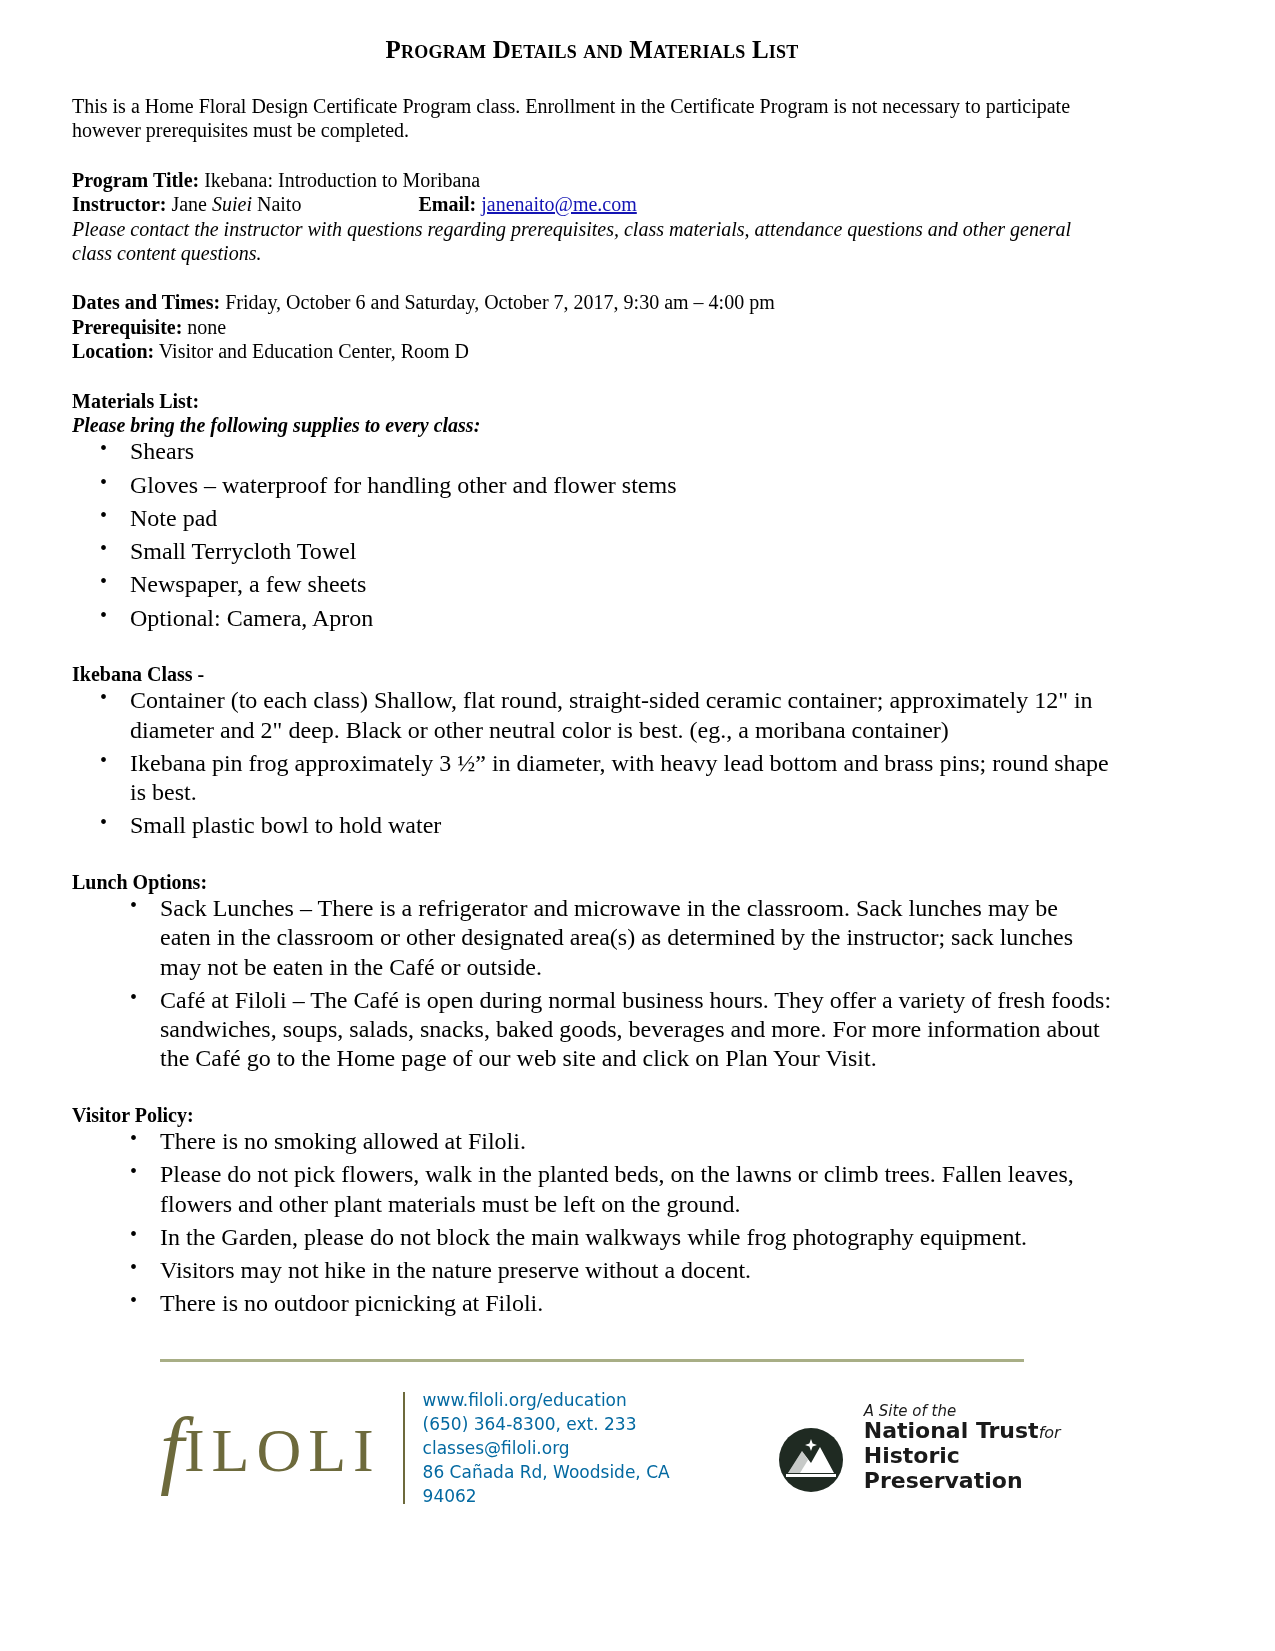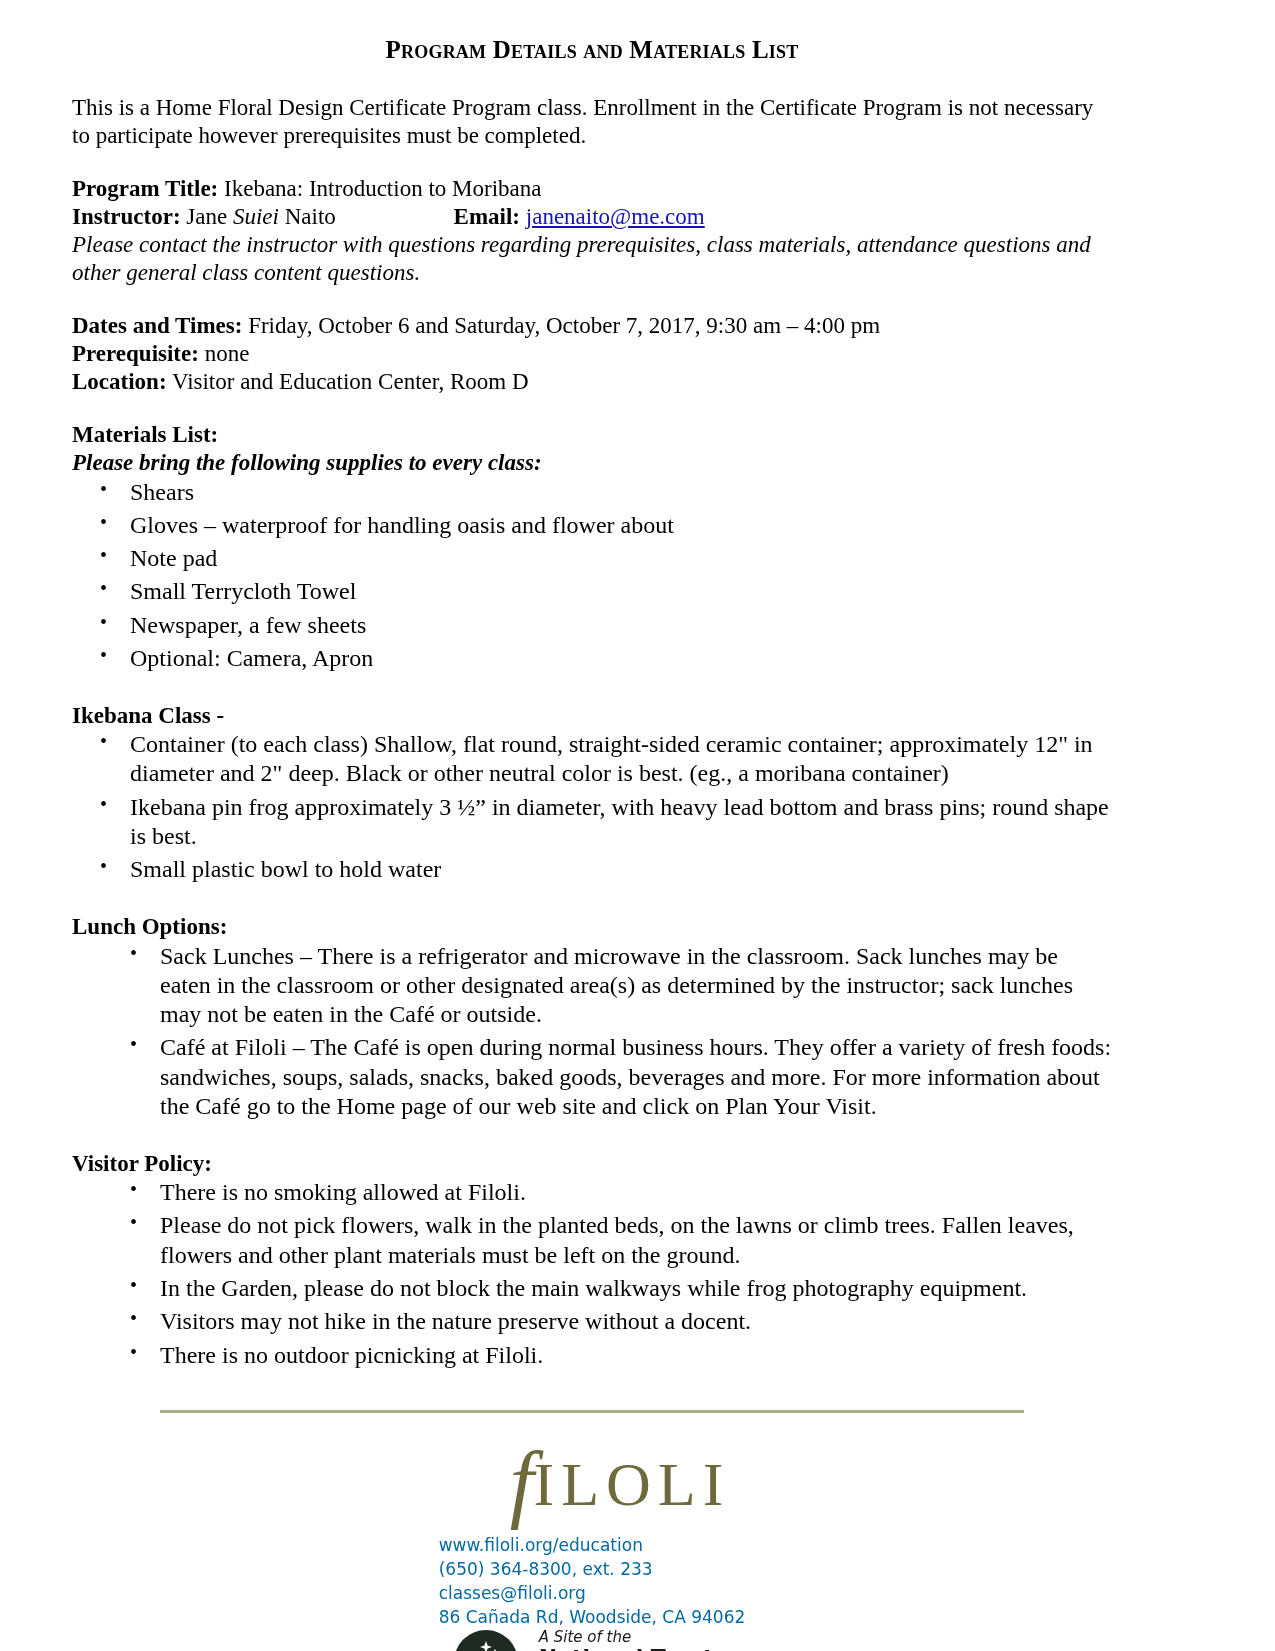--- a/index.html
+++ b/index.html
@@ -23,21 +23,21 @@
   }
   h1.doc-title {
     font-size: 25px;
     font-weight: bold;
     text-align: center;
     margin: 8px 0 30px 0;
     font-variant: small-caps;
     letter-spacing: 0.2px;
   }
   p.para {
-    font-size: 23px;
+    font-size: 20px;
     line-height: 1.22;
     margin: 0 0 0 0;
     text-align: left;
   }
   .blank {
     height: 25px;
   }
   .bold { font-weight: bold; }
   .ital { font-style: italic; }
   .bold-ital { font-weight: bold; font-style: italic; }
@@ -80,21 +80,20 @@
   .footer-rule {
     height: 3px;
     background: #a8ae86;
     margin: 0 78px 26px 78px;
   }
   .footer-inner {
     display: flex;
     align-items: center;
     justify-content: center;
     gap: 0px;
-    flex-direction: column;
   }
   .filoli-logo {
     font-family: "Liberation Serif", serif;
     font-size: 62px;
     color: #6d6a3c;
     letter-spacing: 7px;
     padding: 0 22px 0 78px;
     line-height: 1;
     white-space: nowrap;
   }
@@ -111,21 +110,21 @@
     margin: 4px 18px 4px 0;
   }
   .contact {
     font-family: "DejaVu Sans", sans-serif;
     font-size: 17px;
     line-height: 1.42;
     color: #0369a1;
   }
   .nt-block {
     display: flex;
-    align-items: center;
+    align-items: flex-end;
     margin-left: 70px;
     gap: 20px;
   }
   .nt-mark {
     width: 66px;
     height: 66px;
     flex: 0 0 66px;
   }
   .nt-text {
     font-family: "DejaVu Sans", sans-serif;
@@ -187,21 +186,21 @@
     <span class="bold">Location:</span><span> Visitor and Education Center, Room D</span>
   </p>
 
   <div class="blank"></div>
 
   <p class="para bold">Materials List:</p>
   <p class="para bold-ital">Please bring the following supplies to every class:</p>
 
   <ul class="bullets">
     <li>Shears</li>
-    <li>Gloves – waterproof for handling oasis and flower about</li>
+    <li>Gloves – waterproof for handling other and flower stems</li>
     <li>Note pad</li>
     <li>Small Terrycloth Towel</li>
     <li>Newspaper, a few sheets</li>
     <li>Optional: Camera, Apron</li>
   </ul>
 
   <div class="blank"></div>
 
   <p class="para bold">Ikebana Class -</p>
 

